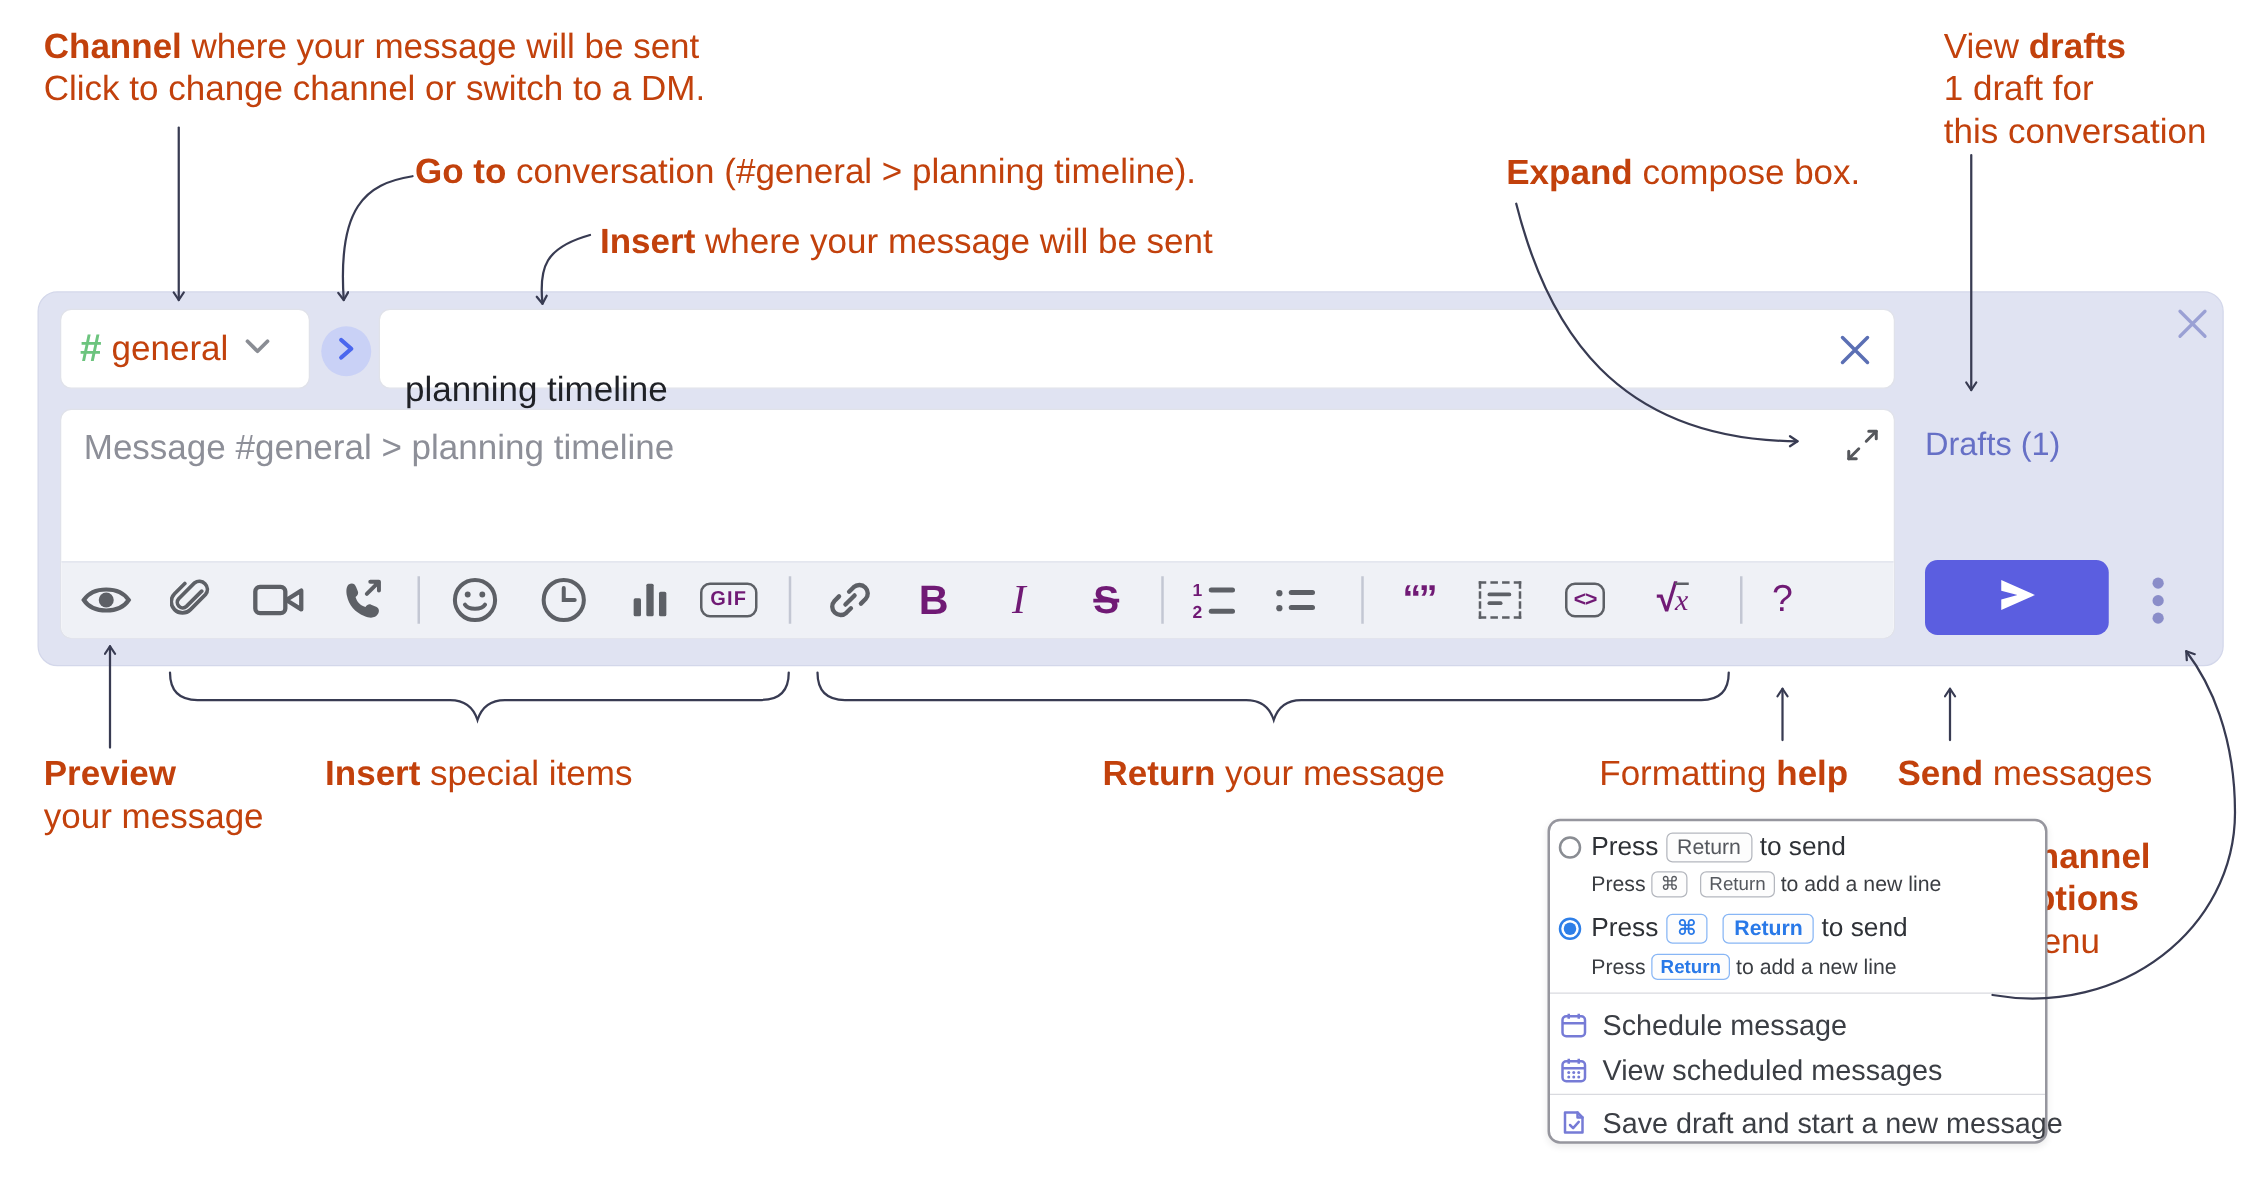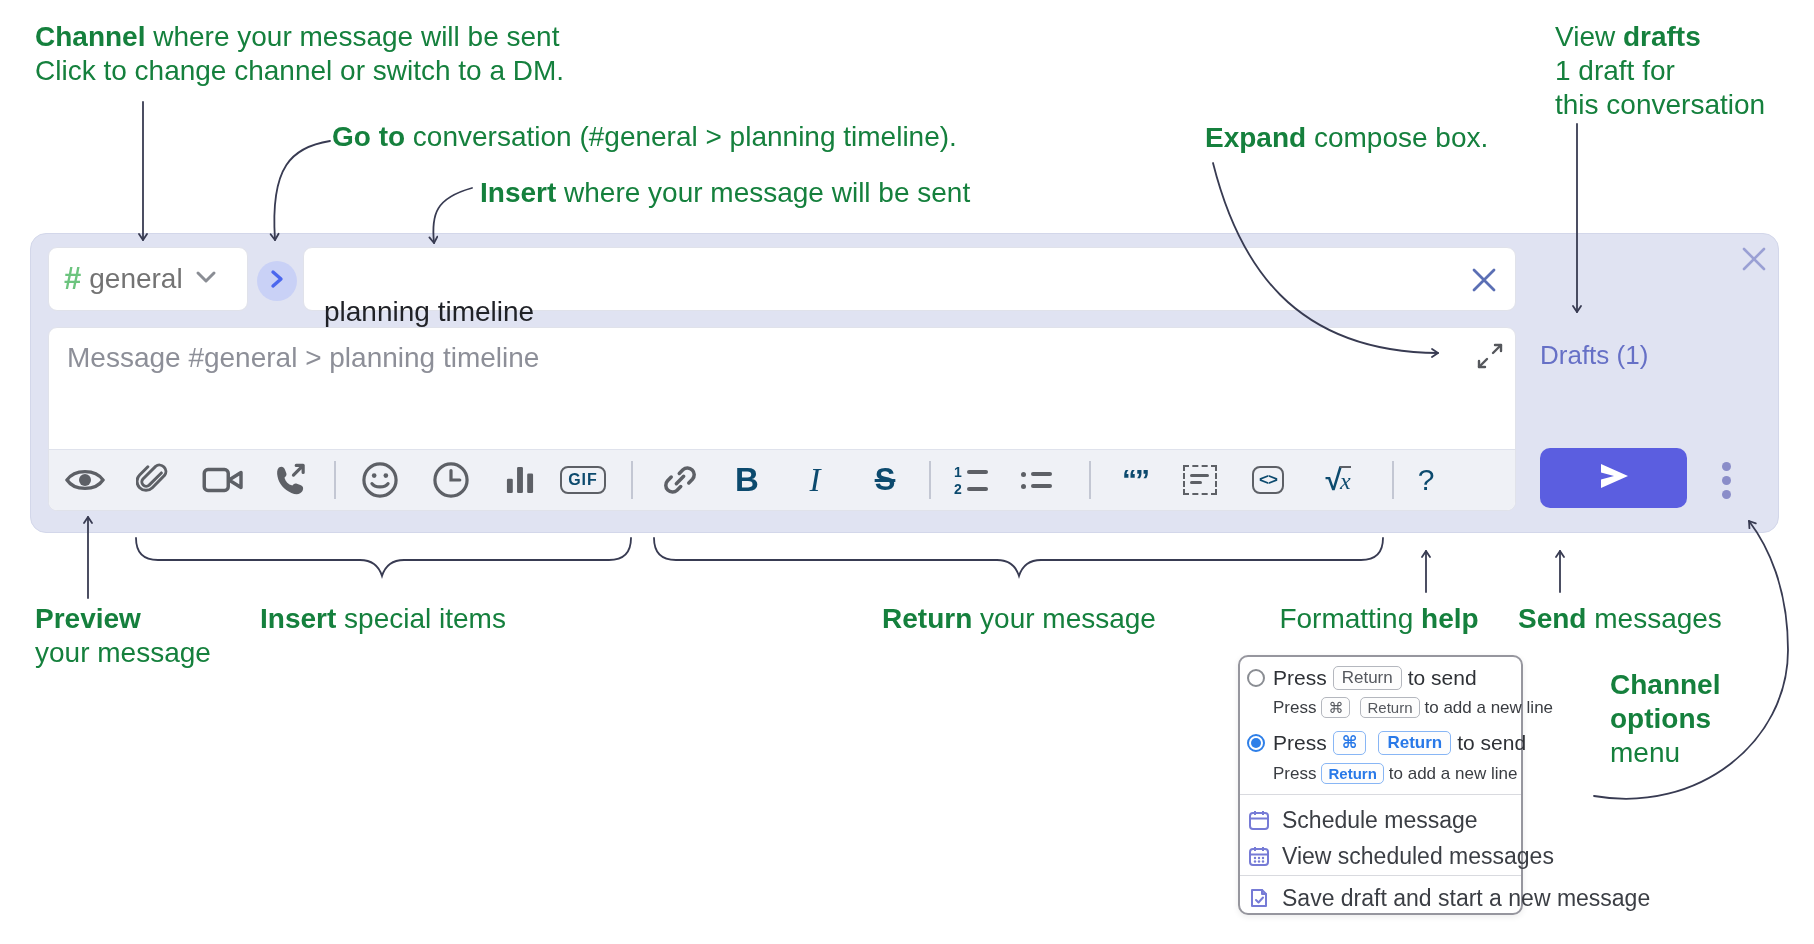--- a/index.html
+++ b/index.html
@@ -1,46 +1,46 @@
 <!DOCTYPE html>
 <html><head>
 <meta charset="utf-8">
 <style>
   html,body{margin:0;padding:0;background:#fff;}
   #canvas{position:relative;width:1814px;height:944px;background:#fff;overflow:hidden;
           font-family:"Liberation Sans","DejaVu Sans",sans-serif;color:#262a40;}
   .abs{position:absolute;}
-  .ann{font-size:28px;line-height:34px;white-space:nowrap;color:#15803d;}
+  .ann{font-size:28px;line-height:34px;white-space:nowrap;color:#c2410c;}
   .ann .b{font-weight:700;}
   .i{}
   .center{transform:translateX(-50%);}
 
   
   .compose{left:30px;top:233px;width:1749px;height:300px;background:#e0e3f2;
            border:1px solid #d3d7ea;border-radius:16px;box-sizing:border-box;}
   .whitebox{background:#fff;border:1px solid #e0e2ea;border-radius:9px;box-sizing:border-box;}
   .chan-sel{left:48px;top:247px;width:200px;height:64px;display:flex;align-items:center;cursor:pointer;}
   .hash{color:#6cc47e;font-weight:700;font-size:31px;margin:0 8px 0 15px;}
-  .chan-name{font-size:28px;color:#737373;}
+  .chan-name{font-size:28px;color:#c2410c;}
   .chev{margin-left:12px;}
   .gocircle{left:257px;top:261px;width:40px;height:40px;border-radius:50%;background:#c9d1f6;
             display:flex;align-items:center;justify-content:center;cursor:pointer;}
   .topic{left:303px;top:247px;width:1213px;height:64px;}
   .topic input{position:absolute;left:18px;top:0;width:1130px;height:62px;border:none;outline:none;
                font:28px "Liberation Sans","DejaVu Sans",sans-serif;color:#1f2126;background:transparent;margin-top:32px;}
   .xbtn{cursor:pointer;}
   .msgwrap{left:48px;top:327px;width:1468px;height:184px;background:#fff;border:1px solid #e0e2ea;
            border-radius:9px;box-sizing:border-box;overflow:hidden;}
   .msgwrap textarea{position:absolute;left:16px;top:12px;width:1390px;height:100px;border:none;outline:none;
            resize:none;font:28px "Liberation Sans","DejaVu Sans",sans-serif;color:#1f2126;background:transparent;}
   .msgwrap textarea::placeholder{color:#8d8f98;opacity:1;}
   .expand{left:1427px;top:14px;cursor:pointer;}
   .toolbar{position:absolute;left:0;top:121px;width:100%;height:62px;background:#eff1f6;border-top:1px solid #dfe2ec;}
   .tico{position:absolute;top:458px;width:44px;height:44px;display:flex;align-items:center;justify-content:center;
-        color:#0c4a6e;cursor:pointer;}
+        color:#701a75;cursor:pointer;}
   .tdiv{position:absolute;top:461px;width:2px;height:38px;background:#c3c7d3;}
   .glyphB{font-size:33px;font-weight:700;}
   .glyphI{font-size:33px;font-style:italic;font-family:"Liberation Serif","DejaVu Serif",serif;}
   .glyphS{font-size:31px;font-weight:600;text-decoration:line-through;}
   .glyphQ{font-size:30px;font-weight:700;letter-spacing:-2px;}
   .glyphH{font-size:30px;}
   .gifbox{border:2.5px solid #5d6066;border-radius:8px;padding:3px 6px;font-size:16px;font-weight:700;letter-spacing:1px;}
   .codebox{border:2.5px solid #5d6066;border-radius:8px;padding:2px 5px;font-size:17px;font-weight:700;letter-spacing:-1px;}
   .spoilbox{width:34px;height:30px;border:2.5px dashed #5d6066;box-sizing:border-box;position:relative;}
   .spoilbox i{position:absolute;left:5px;height:3px;background:#5d6066;border-radius:2px;}
@@ -52,21 +52,21 @@
   .mathx{font-family:"Liberation Serif","DejaVu Serif",serif;font-style:italic;font-size:24px;border-top:2.5px solid #5d6066;padding-top:0px;margin-left:-2px;}
   .mathr{font-size:30px;font-weight:600;}
   .drafts{left:1540px;top:340px;font-size:26px;color:#6670c6;cursor:pointer;}
   .sendbtn{left:1540px;top:448px;width:147px;height:60px;background:#5b5ee0;border-radius:10px;
            display:flex;align-items:center;justify-content:center;cursor:pointer;}
   .kebab{left:1708px;top:452px;width:36px;height:56px;display:flex;flex-direction:column;
          align-items:center;justify-content:center;gap:5px;cursor:pointer;}
   .kebab i{width:9px;height:9px;border-radius:50%;background:#8a8dc9;}
 
   
-  .menu{left:1238px;top:655px;width:285px;height:260px;background:#fff;border:2px solid #96969e;
+  .menu{left:1238px;top:655px;width:400px;height:260px;background:#fff;border:2px solid #96969e;
         border-radius:10px;box-sizing:border-box;box-shadow:0 2px 6px rgba(0,0,0,.08);}
   .mrow{position:absolute;left:0;width:100%;display:flex;align-items:center;white-space:nowrap;}
   .radio{width:18px;height:18px;border-radius:50%;border:2px solid #8a8d93;box-sizing:border-box;margin:0 8px 0 7px;flex:none;}
   .radio.sel{border-color:#2e7fe8;position:relative;}
   .radio.sel::after{content:"";position:absolute;left:2px;top:2px;width:10px;height:10px;border-radius:50%;background:#2e7fe8;}
   .mmain{font-size:21px;color:#2e3136;}
   .msub{font-size:17px;color:#3a3d42;}
   .key{display:inline-block;border:1.5px solid #b4b7be;border-radius:5px;color:#55585e;background:#fdfdfd;
        padding:0px 8px;margin:0 6px;font-size:17px;line-height:22px;}
   .msub .key{font-size:15px;line-height:19px;padding:0 6px;margin:0 5px;}

